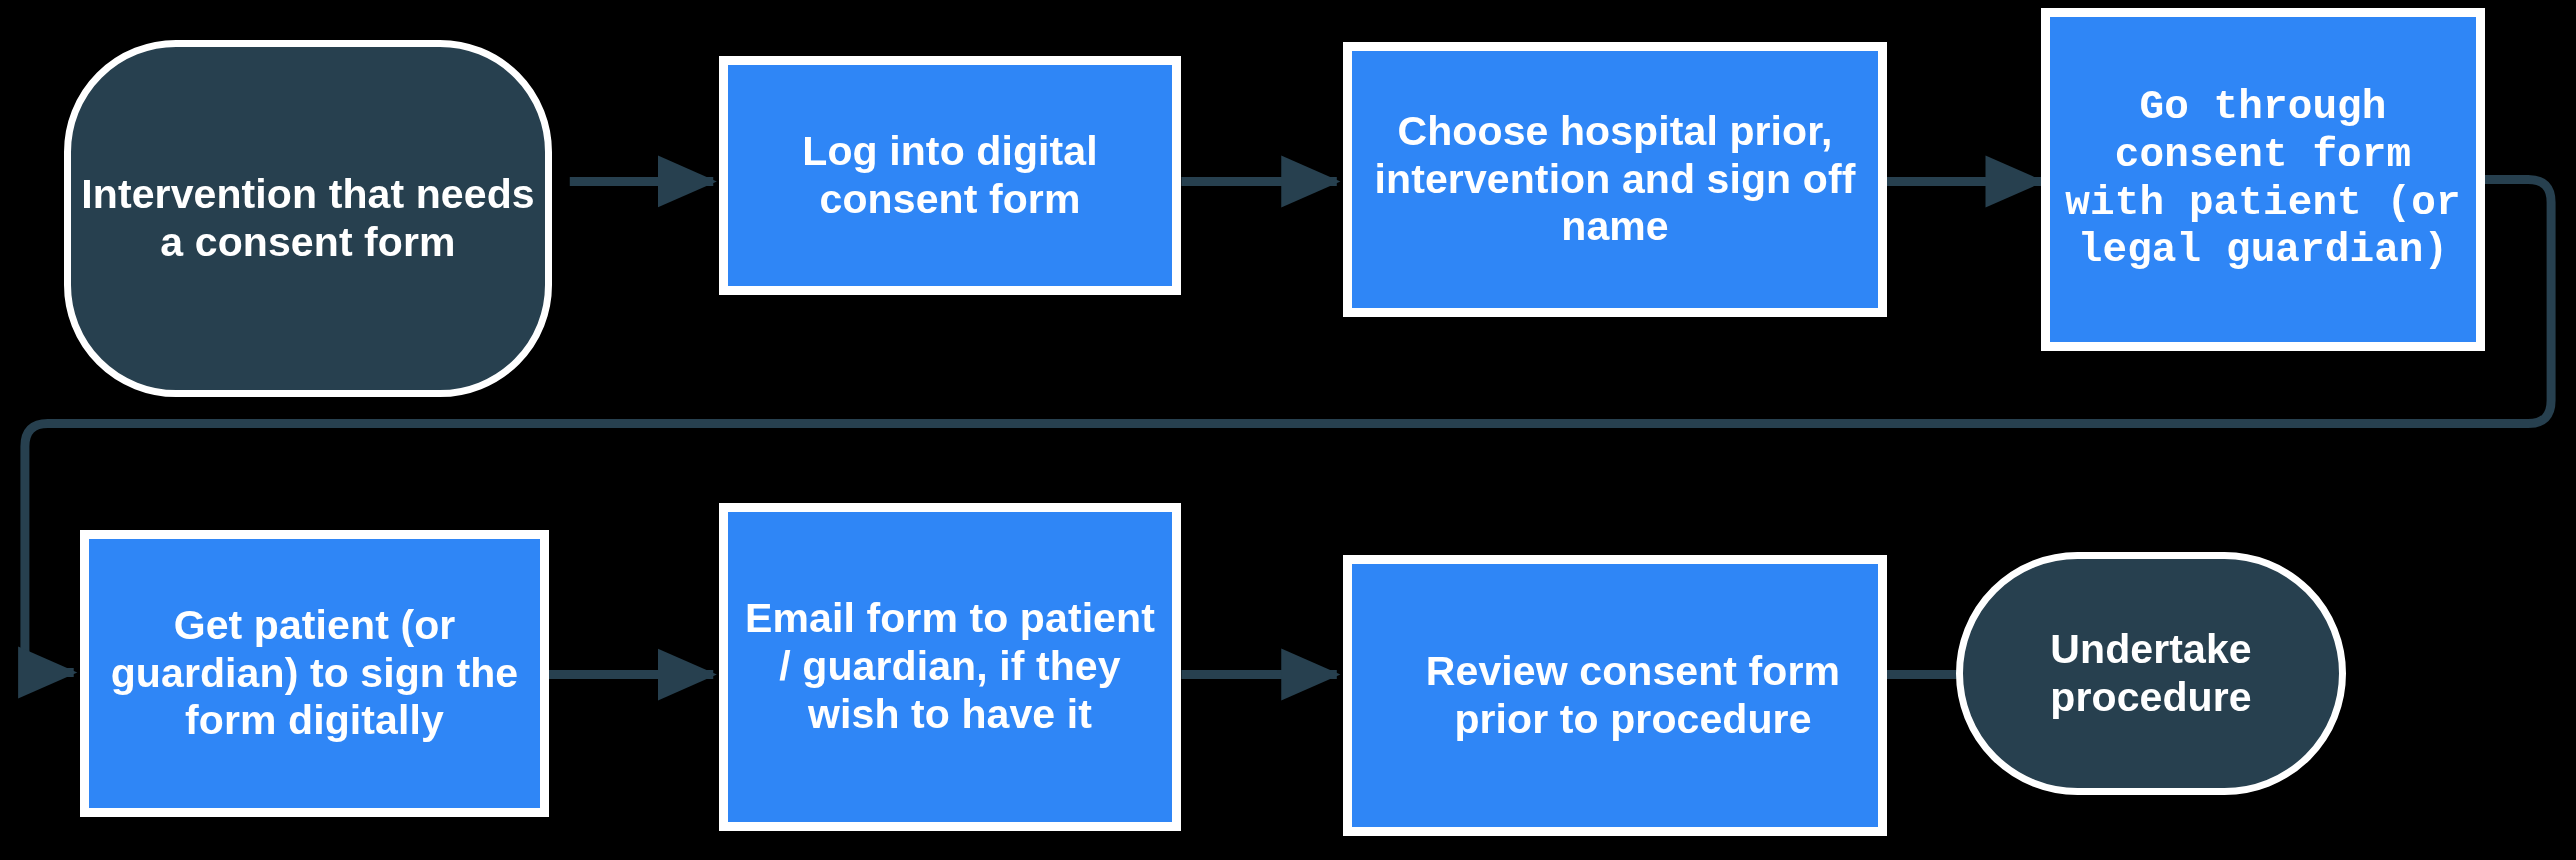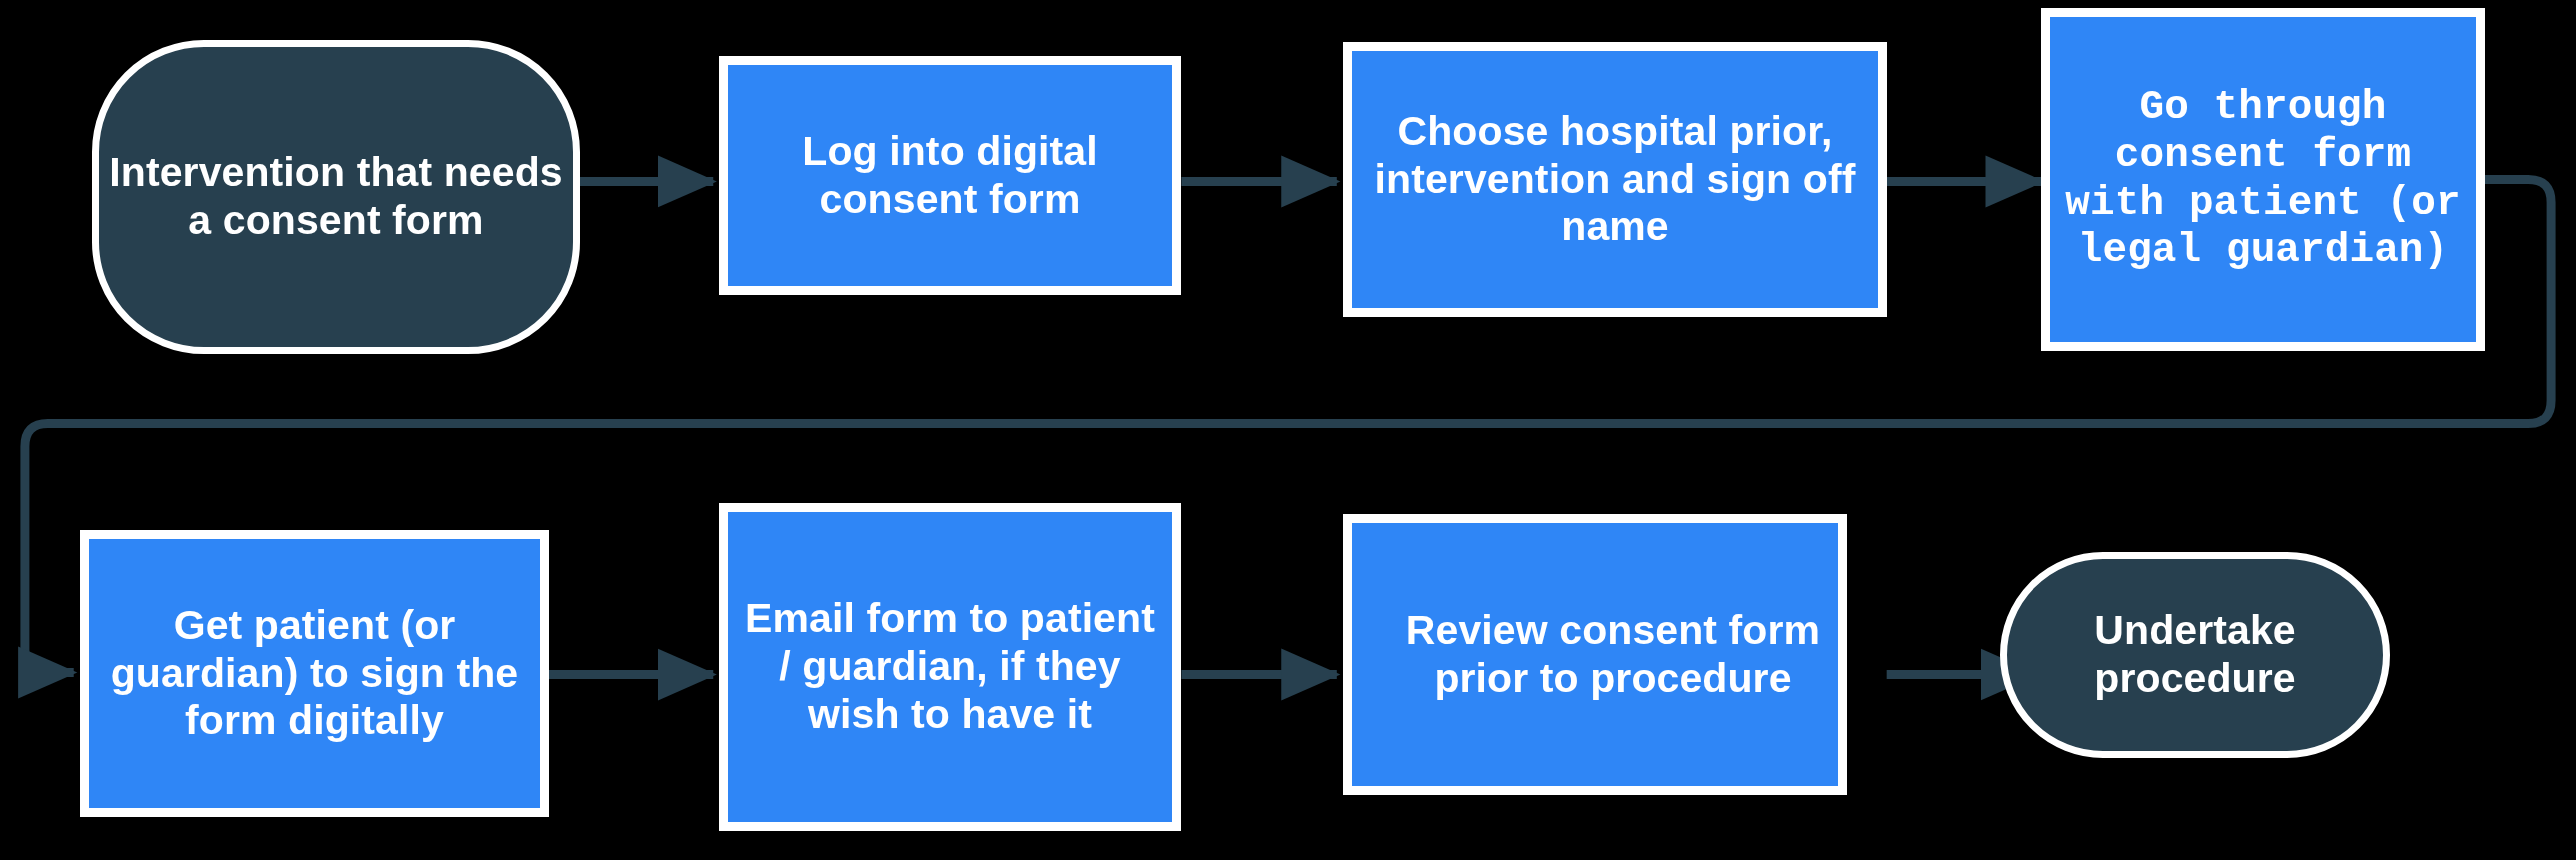--- a/index.html
+++ b/index.html
@@ -72,21 +72,21 @@
 
     <path d="M 2492 180 L 2538 180 Q 2561 180 2561 203 L 2561 402 Q 2561 425 2538 425 L 48 425 Q 25 425 25 448 L 25 652 Q 25 675 48 675 L 74 675" fill="none" stroke="#27404f" stroke-width="9" marker-end="url(#arrowhead)"></path>
 
     <line x1="551" y1="677" x2="716" y2="677" stroke="#27404f" stroke-width="9" marker-end="url(#arrowhead)"></line>
 
     <line x1="1186" y1="677" x2="1342" y2="677" stroke="#27404f" stroke-width="9" marker-end="url(#arrowhead)"></line>
 
     <line x1="1894" y1="677" x2="2044" y2="677" stroke="#27404f" stroke-width="9" marker-end="url(#arrowhead)"></line>
   </svg>
 
-  <div class="node node-terminal" style="left:92px; top:40px; width:488px; height:314px; border-radius:112px;justify-content:flex-end;">
+  <div class="node node-terminal" style="left:64px; top:40px; width:488px; height:357px; border-radius:112px;justify-content:flex-end;">
     <span class="node-label">Intervention that needs a consent form</span>
   </div>
 
   <div class="node node-process" style="left:719px; top:56px; width:462px; height:239px;">
     <span class="node-label">Log into digital consent form</span>
   </div>
 
   <div class="node node-process" style="left:1343px; top:42px; width:544px; height:275px;">
     <span class="node-label">Choose hospital prior, intervention and sign off name</span>
   </div>
@@ -96,22 +96,22 @@
   </div>
 
   <div class="node node-process" style="left:80px; top:530px; width:469px; height:287px;">
     <span class="node-label">Get patient (or guardian) to sign the form digitally</span>
   </div>
 
   <div class="node node-process" style="left:719px; top:503px; width:462px; height:328px;">
     <span class="node-label">Email form to patient / guardian, if they wish to have it</span>
   </div>
 
-  <div class="node node-process" style="left:1343px; top:514px; width:504px; height:281px;padding-left:36px;">
+  <div class="node node-process" style="left:1343px; top:555px; width:544px; height:281px;padding-left:36px;">
     <span class="node-label">Review consent form prior to procedure</span>
   </div>
 
-  <div class="node node-terminal" style="left:2000px; top:552px; width:390px; height:206px; border-radius:122px;align-items:center;">
+  <div class="node node-terminal" style="left:1956px; top:552px; width:390px; height:243px; border-radius:122px;align-items:center;">
     <span class="node-label">Undertake procedure</span>
   </div>
 
 </div>
 
 
 </body></html>

